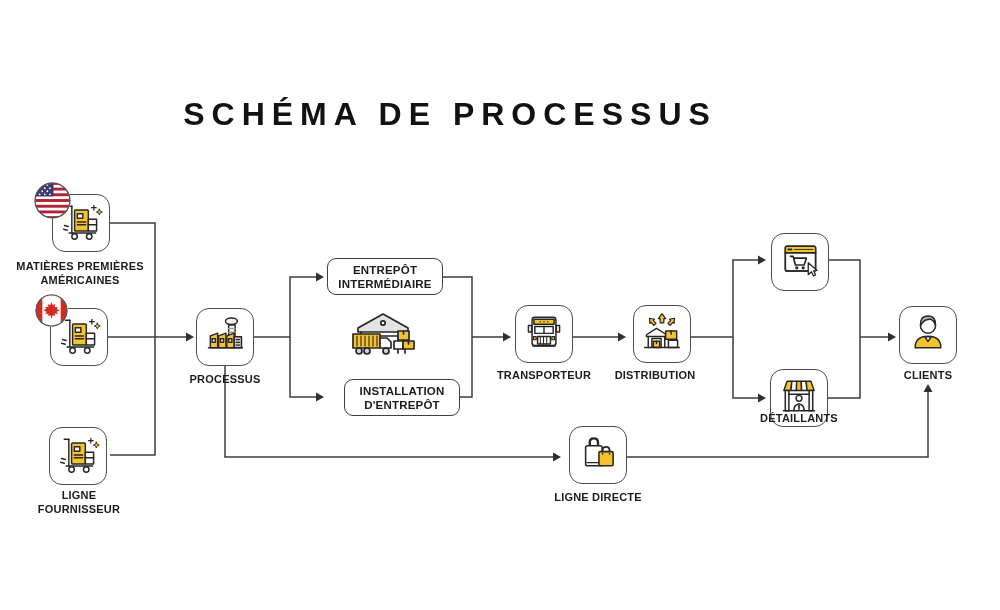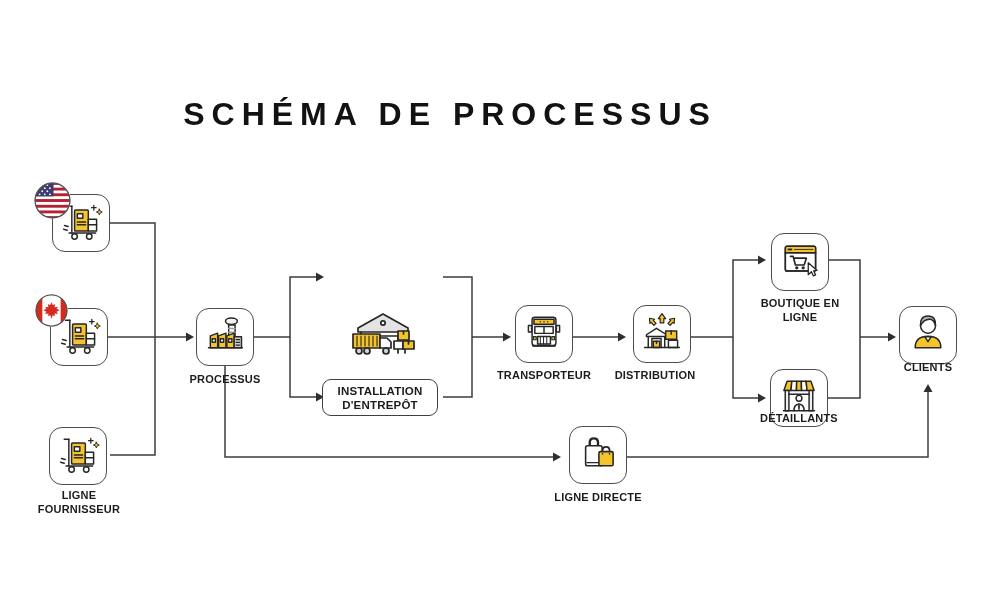--- a/index.html
+++ b/index.html
@@ -118,20 +118,21 @@
             <circle cx="8" cy="9" r=".9"></circle>
             <circle cx="13" cy="9" r=".9"></circle>
           <circle cx="5.5" cv="0" cy="12" r=".9"></circle>
             <circle cx="10.5" cy="12" r=".9"></circle>
             <circle cx="15.5" cy="12" r=".9"></circle>
         </g>
       </g>
       <circle cx="18" cy="18" r="17" fill="none" stroke="#555" stroke-width="1.4"></circle>
     </svg>
   </div>
+  <div class="node-label" style="left:5px;top:259px;width:150px">MATIÈRES PREMIÈRES AMÉRICAINES</div>
 
   <div class="icon-box" style="left:50px;top:308px">
     <span>
       <svg width="44" height="44" viewBox="0 0 48 48" stroke="#262626" stroke-width="1.6" stroke-linecap="round" stroke-linejoin="round" fill="none">
         <path d="M14 8 H9"></path>
           <path d="M14 8 V37"></path>
           <path d="M11 37 H40"></path>
         <circle cx="17" cy="41" r="3" fill="#fff"></circle>
           <circle cx="33" cy="41" r="3" fill="#fff"></circle>
         <rect x="17" y="12" width="15" height="23" rx="1" fill="#F5C42D"></rect>
@@ -196,21 +197,24 @@
         <rect x="19" y="28" width="3.5" height="4" fill="#fff"></rect>
         <rect x="28" y="28" width="3.5" height="4" fill="#fff"></rect>
         <rect x="34" y="26" width="8" height="12" fill="#cfcfcf"></rect>
         <path d="M36 29 h4 M36 32 h4 M36 35 h4" stroke-width="1.2"></path>
         <path d="M6 38 H43"></path>
       </svg>
     </span>
   </div>
   <div class="node-label" style="left:165px;top:372px;width:120px">PROCESSUS</div>
 
-  <div class="text-node" style="left:322px;top:379px">
+  <div class="text-node" style="left:327px;top:258px">
+    <span>ENTREPÔT INTERMÉDIAIRE</span>
+  </div>
+  <div class="text-node" style="left:344px;top:379px">
     <span>INSTALLATION D'ENTREPÔT</span>
   </div>
 
   <div class="free-icon" style="left:348px;top:308px">
     <svg width="70" height="52" viewBox="0 0 70 52" stroke="#262626" stroke-width="1.7" stroke-linecap="round" stroke-linejoin="round" fill="none">
       <polygon points="10,20 35,6 60,20 60,24 10,24" fill="#e3e3e3"></polygon>
       <circle cx="35" cy="15" r="2.2" fill="#fff"></circle>
       <path d="M13 24 V45 M57 24 V45"></path>
       <path d="M20 45 V28 H50 V45"></path>
       <rect x="5" y="26" width="27" height="14" fill="#F5C42D"></rect>
@@ -285,21 +289,20 @@
         <path d="M8 16 H41"></path>
         <rect x="10.5" y="11.5" width="5" height="2" fill="#262626" stroke="none"></rect>
         <path d="M18 12.5 H38" stroke-width="1"></path>
         <path d="M13.5 20 h3 l2.5 9.5 h9.5 l2.5-7.5 h-13" stroke-width="1.8"></path>
         <circle cx="20.5" cy="32.5" r="1.8" fill="#262626" stroke="none"></circle>
         <circle cx="27.5" cy="32.5" r="1.8" fill="#262626" stroke="none"></circle>
         <polygon points="33,27 33,40 36.5,36.8 38.6,41.4 41,40.2 38.9,35.8 42.6,35.4" fill="#fff" stroke-width="1.4"></polygon>
       </svg>
     </span>
   </div>
-  <div class="node-label" style="left:755px;top:296px;width:90px">BOUTIQUE EN LIGNE</div>
 
   <div class="icon-box" style="left:770px;top:369px">
     <span>
       <svg width="44" height="44" viewBox="0 0 48 48" stroke="#262626" stroke-width="1.6" stroke-linecap="round" stroke-linejoin="round" fill="none">
         <polygon points="11,8 16.2,8 15.2,18 7.5,18" fill="#F5C42D"></polygon>
         <polygon points="16.2,8 21.5,8 21.2,18 15.2,18" fill="#fff"></polygon>
         <polygon points="21.5,8 26.5,8 26.8,18 21.2,18" fill="#F5C42D"></polygon>
         <polygon points="26.5,8 31.8,8 32.8,18 26.8,18" fill="#fff"></polygon>
         <polygon points="31.8,8 37,8 40.5,18 32.8,18" fill="#F5C42D"></polygon>
         <rect x="9" y="18" width="4" height="22" fill="#f0f0f0"></rect>
@@ -317,21 +320,21 @@
   <div class="icon-box" style="left:899px;top:306px">
     <span>
       <svg width="44" height="44" viewBox="0 0 48 48" stroke="#262626" stroke-width="1.6" stroke-linecap="round" stroke-linejoin="round" fill="none">
         <circle cx="24" cy="16" r="8.2" fill="#fff"></circle>
         <path d="M15.8 16 Q15 5.5 24 5.5 Q33 5.5 32.2 16 Q30.5 9.5 26.5 9 Q19.5 8.5 15.8 16 Z" fill="#aab1b9"></path>
         <path d="M10 40 Q10 27.5 24 27.5 Q38 27.5 38 40 Z" fill="#F5C42D"></path>
         <polygon points="20.5,28 24,33.5 27.5,28" fill="#fff"></polygon>
       </svg>
     </span>
   </div>
-  <div class="node-label" style="left:868px;top:360px;width:120px">CLIENTS</div>
+  <div class="node-label" style="left:868px;top:368px;width:120px">CLIENTS</div>
 
   <div class="icon-box" style="left:569px;top:426px">
     <span>
       <svg width="44" height="44" viewBox="0 0 48 48" stroke="#262626" stroke-width="1.7" stroke-linecap="round" stroke-linejoin="round" fill="none">
         <path d="M15 16 V12.5 q0-4.5 4.5-4.5 q4.5 0 4.5 4.5 V16" stroke-width="2.6"></path>
         <rect x="10.5" y="16" width="18" height="22" rx="2" fill="#fff"></rect>
         <path d="M12 34.5 h15" stroke-width="1.2"></path>
         <path d="M29 22.5 v-1.5 q0-3.8 3.8-3.8 q3.8 0 3.8 3.8 v1.5" stroke-width="1.9"></path>
         <rect x="25" y="22.5" width="15.5" height="15.5" rx="1.5" fill="#F5C42D"></rect>
         <circle cx="29" cy="25" r=".9" fill="#262626" stroke="none"></circle>

